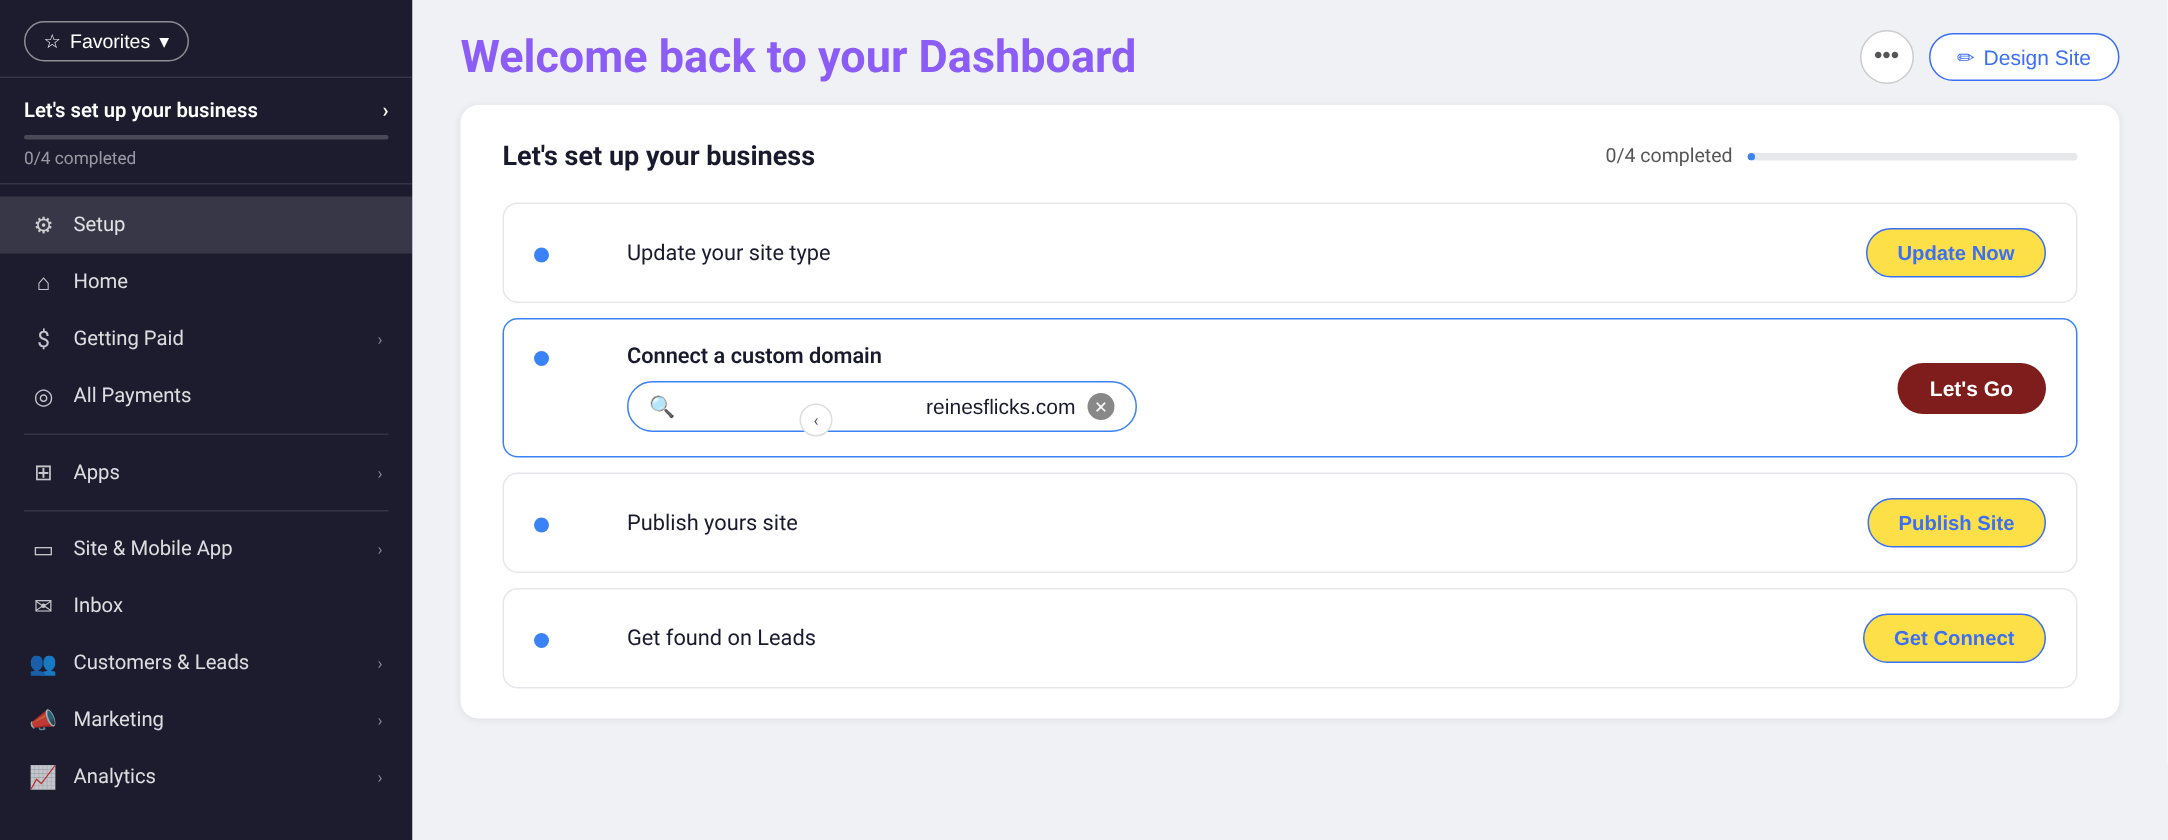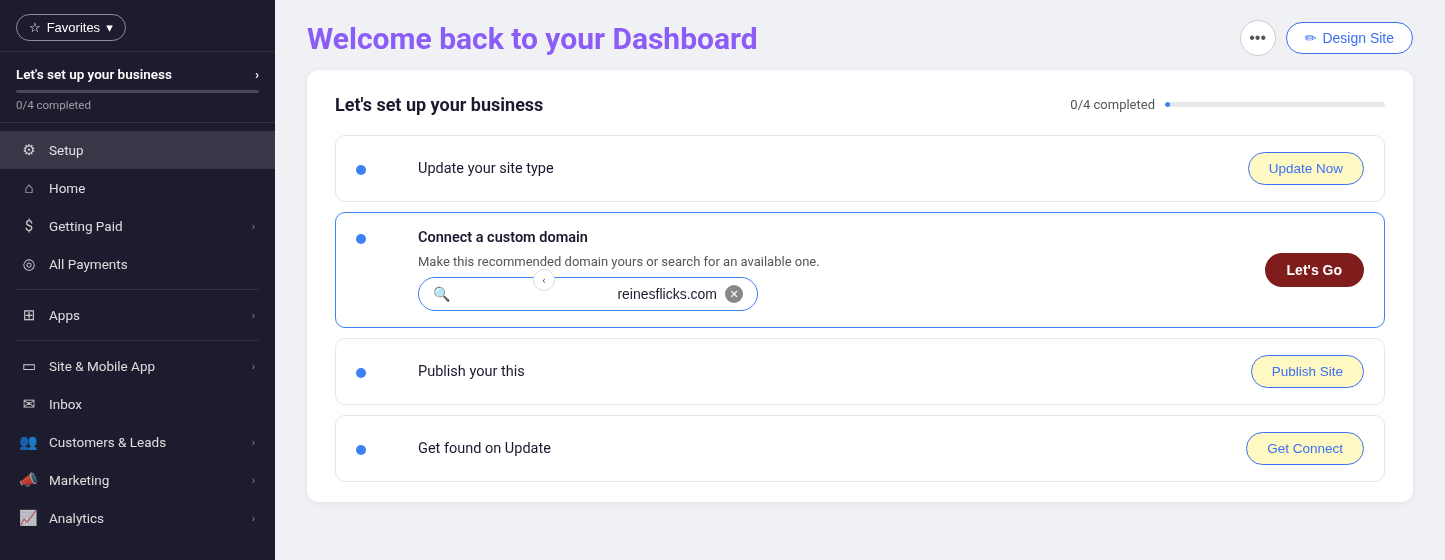--- a/index.html
+++ b/index.html
@@ -339,23 +339,23 @@
       font-size: 11px;
       cursor: pointer;
     }
 
     .action-btn {
       border: 1.5px solid #3b6ff5;
       border-radius: 20px;
       padding: 8px 20px;
       font-size: 13.5px;
       color: #3b6ff5;
-      background: #fef9c3;
-      cursor: pointer;
-      font-weight: 400;
+      background: #fde047;
+      cursor: pointer;
+      font-weight: 700;
       white-space: nowrap;
     }
 
     .lets-go-btn {
       background: #7f1d1d;
       color: #fff;
       border: none;
       border-radius: 24px;
       padding: 9px 22px;
       font-size: 14px;
@@ -492,46 +492,45 @@
           </div>
         </div>
         <button class="action-btn">Update Now</button>
       </div>
 
       <div class="task-row active-task">
         <div class="task-left">
           <div class="task-dot"></div>
           <div class="task-content">
             <span class="task-title">Connect a custom domain</span>
-            <span class="task-description">Make this recommended domain yours or search for an available one.</span>
             <div class="task-search">
               <span class="task-search-icon">🔍</span>
               <input class="task-search-input" type="text" value="reinesflicks.com" style="">
               <div class="task-search-clear">✕</div>
             </div>
           </div>
         </div>
         <button class="lets-go-btn">Let's Go</button>
       </div>
 
       <div class="task-row">
         <div class="task-left">
           <div class="task-dot"></div>
           <div class="task-content">
-            <span class="task-title-normal">Publish your this</span>
+            <span class="task-title-normal">Publish yours site</span>
           </div>
         </div>
         <button class="action-btn">Publish Site</button>
       </div>
 
       <div class="task-row">
         <div class="task-left">
           <div class="task-dot"></div>
           <div class="task-content">
-            <span class="task-title-normal">Get found on Update</span>
+            <span class="task-title-normal">Get found on Leads</span>
           </div>
         </div>
         <button class="action-btn">Get Connect</button>
       </div>
 
     </div>
   </div>
 </div>
 
 </body></html>

